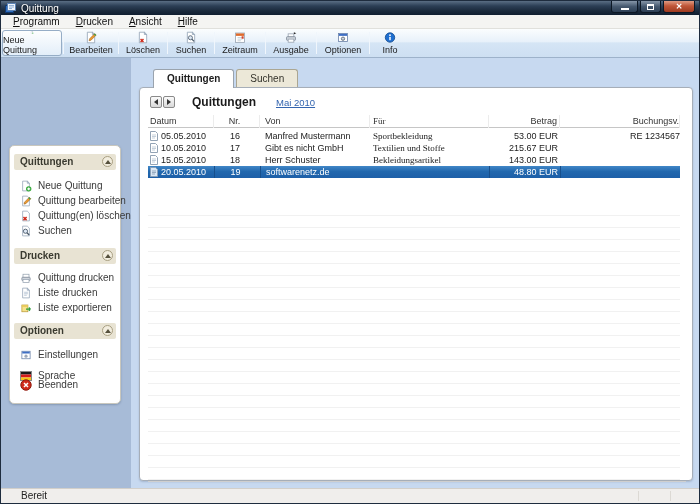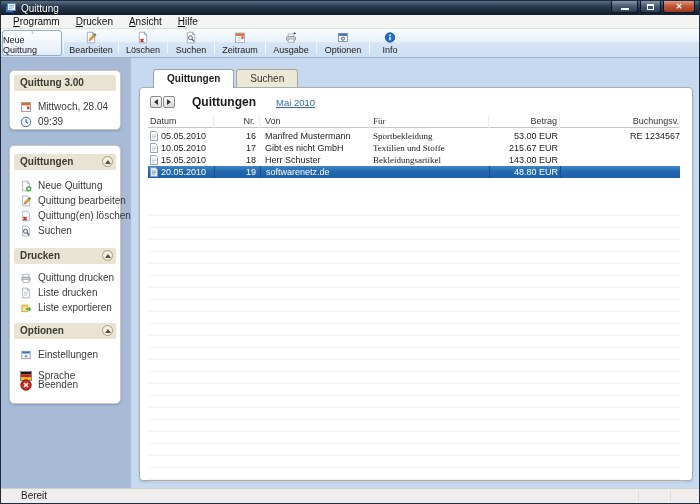--- a/index.html
+++ b/index.html
@@ -112,21 +112,21 @@
   .ptitle{ font-size:12px; font-weight:bold; color:#1a1a1a; margin-left:16px; }
   .plink{ font-size:9.5px; color:#3465af; text-decoration:underline; margin-left:20px; cursor:pointer; }
 
   
   .table{ position:absolute; left:8px; top:27px; width:532px; }
   .thead{ position:relative; height:13px; border-bottom:1px solid #c6c6c6; }
   .cell{ position:absolute; top:0; height:12px; line-height:12px; font-size:9px;
     overflow:hidden; white-space:nowrap; }
   .thead .cell{ height:13px; line-height:12px; color:#333; border-right:1px solid #ececec; }
   .c-datum{ left:0;   width:66px; padding-left:2px; }
-  .c-nr   { left:66px; width:46px; text-align:right; padding-right:4px; }
+  .c-nr   { left:66px; width:46px; text-align:center; padding-right:4px; }
   .c-von  { left:112px; width:110px; padding-left:5px; }
   .c-fuer { left:222px; width:119px; padding-left:3px;font-family:Liberation Serif, serif; }
   .c-betrag{ left:341px; width:71px; text-align:right; padding-right:2px; }
   .c-buch { left:412px; width:120px; padding-left:5px;text-align:right; }
   .trow{ position:absolute; left:0; width:532px; height:12px; cursor:pointer; }
   .trow .c-datum{ display:flex; align-items:center; gap:3px; }
   .trow.selected{
     background:linear-gradient(180deg,#4187c7 0%,#2268ae 45%,#1d5fa8 100%);
     color:#fff;
   }
@@ -259,38 +259,20 @@
         <rect x="7.1" y="7" width="1.8" height="4.5" rx="0.8" fill="#fff"></rect>
       </svg>
       <span>Info</span>
     </div>
   </div>
 
   <div class="content">
 
     <div class="sidebar">
 
-      <div class="panel panel1">
-        <div class="sechead" style="top:4px">Quittung 3.00</div>
-        <div class="inforow" style="top:29px">
-          <svg width="12" height="12" viewBox="0 0 12 12">
-            <rect x="1.5" y="1.5" width="9" height="9" fill="#fff" stroke="#98a4b2"></rect>
-            <rect x="2" y="2" width="8" height="2.4" fill="#e06a2b"></rect>
-            <rect x="7" y="5.5" width="2.4" height="2.8" fill="#d0422a"></rect>
-          </svg>
-          <span>Mittwoch, 28.04</span>
-        </div>
-        <div class="inforow" style="top:44px">
-          <svg width="12" height="12" viewBox="0 0 12 12">
-            <circle cx="6" cy="6" r="4.7" fill="#eef3fa" stroke="#4a6a9a"></circle>
-            <path d="M6 3.2V6l2 1.4" stroke="#2a4a7a" stroke-width="1" fill="none"></path>
-          </svg>
-          <span>09:39</span>
-        </div>
-      </div>
 
       <div class="panel panel2">
 
         <div class="sechead" style="top:8px">
           <span>Quittungen</span>
           <span class="collapse">
               <i></i>
             </span>
         </div>
         <div class="sitem" style="top:33px">

